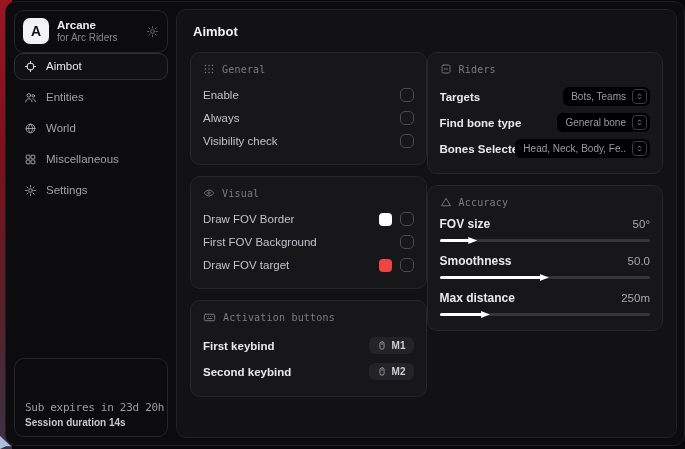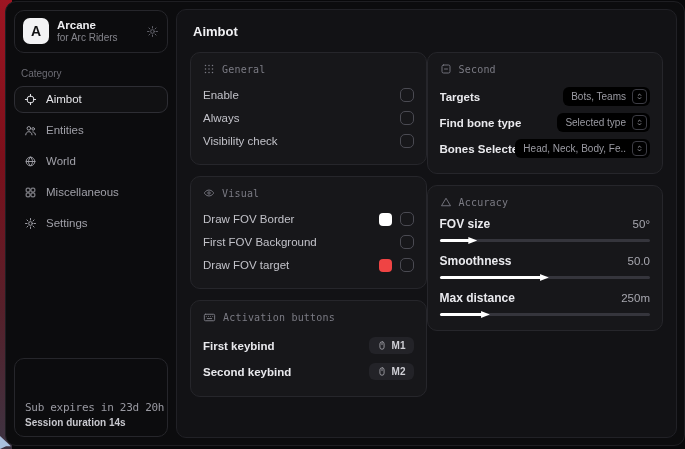--- a/index.html
+++ b/index.html
@@ -95,21 +95,20 @@
           <div class="brand-sub">for Arc Riders</div>
         </div>
         <span class="brand-gear">
           <svg width="13" height="13" viewBox="0 0 24 24" fill="none" stroke="currentColor" stroke-width="1.8" stroke-linecap="round">
             <circle cx="12" cy="12" r="3.4"></circle>
             <path d="M12 2.8v2.8M12 18.4v2.8M2.8 12h2.8M18.4 12h2.8M5.4 5.4l2 2M16.6 16.6l2 2M18.6 5.4l-2 2M7.4 16.6l-2 2"></path>
           </svg>
         </span>
       </div>
 
-      <div class="cat-label">Category</div>
 
       <div class="nav-item active">
         <span>
           <svg width="13" height="13" viewBox="0 0 24 24" fill="none" stroke="currentColor" stroke-width="1.8" stroke-linecap="round">
             <circle cx="12" cy="12" r="6.5"></circle>
             <path d="M12 2.5v4M12 17.5v4M2.5 12h4M17.5 12h4"></path>
           </svg>
         </span>
         <span>Aimbot</span>
       </div>
@@ -269,38 +268,38 @@
         <div class="col">
 
           <div class="card strong">
             <div class="card-head">
               <span>
                 <svg width="12" height="12" viewBox="0 0 24 24" fill="none" stroke="currentColor" stroke-width="1.8" stroke-linecap="round">
                   <rect x="4" y="4" width="16" height="16" rx="3"></rect>
                     <path d="M9 12h6"></path>
                 </svg>
               </span>
-              <span class="t">Second</span>
+              <span class="t">Riders</span>
             </div>
             <div class="row tracker-row">
               <span class="row-label">Targets</span>
               <span class="dropdown">
                 <span class="val">Bots, Teams</span>
                 <span class="unfold">
                   <svg width="9" height="9" viewBox="0 0 24 24" fill="none" stroke="currentColor" stroke-width="2.4" stroke-linecap="round" stroke-linejoin="round">
                     <path d="m8.5 9 3.5-3.5L15.5 9"></path>
                       <path d="m8.5 15 3.5 3.5 3.5-3.5"></path>
                   </svg>
                 </span>
               </span>
             </div>
             <div class="row tracker-row">
               <span class="row-label">Find bone type</span>
               <span class="dropdown">
-                <span class="val">Selected type</span>
+                <span class="val">General bone</span>
                 <span class="unfold">
                   <svg width="9" height="9" viewBox="0 0 24 24" fill="none" stroke="currentColor" stroke-width="2.4" stroke-linecap="round" stroke-linejoin="round">
                     <path d="m8.5 9 3.5-3.5L15.5 9"></path>
                       <path d="m8.5 15 3.5 3.5 3.5-3.5"></path>
                   </svg>
                 </span>
               </span>
             </div>
             <div class="row tracker-row">
               <span class="row-label">Bones Selected</span>

